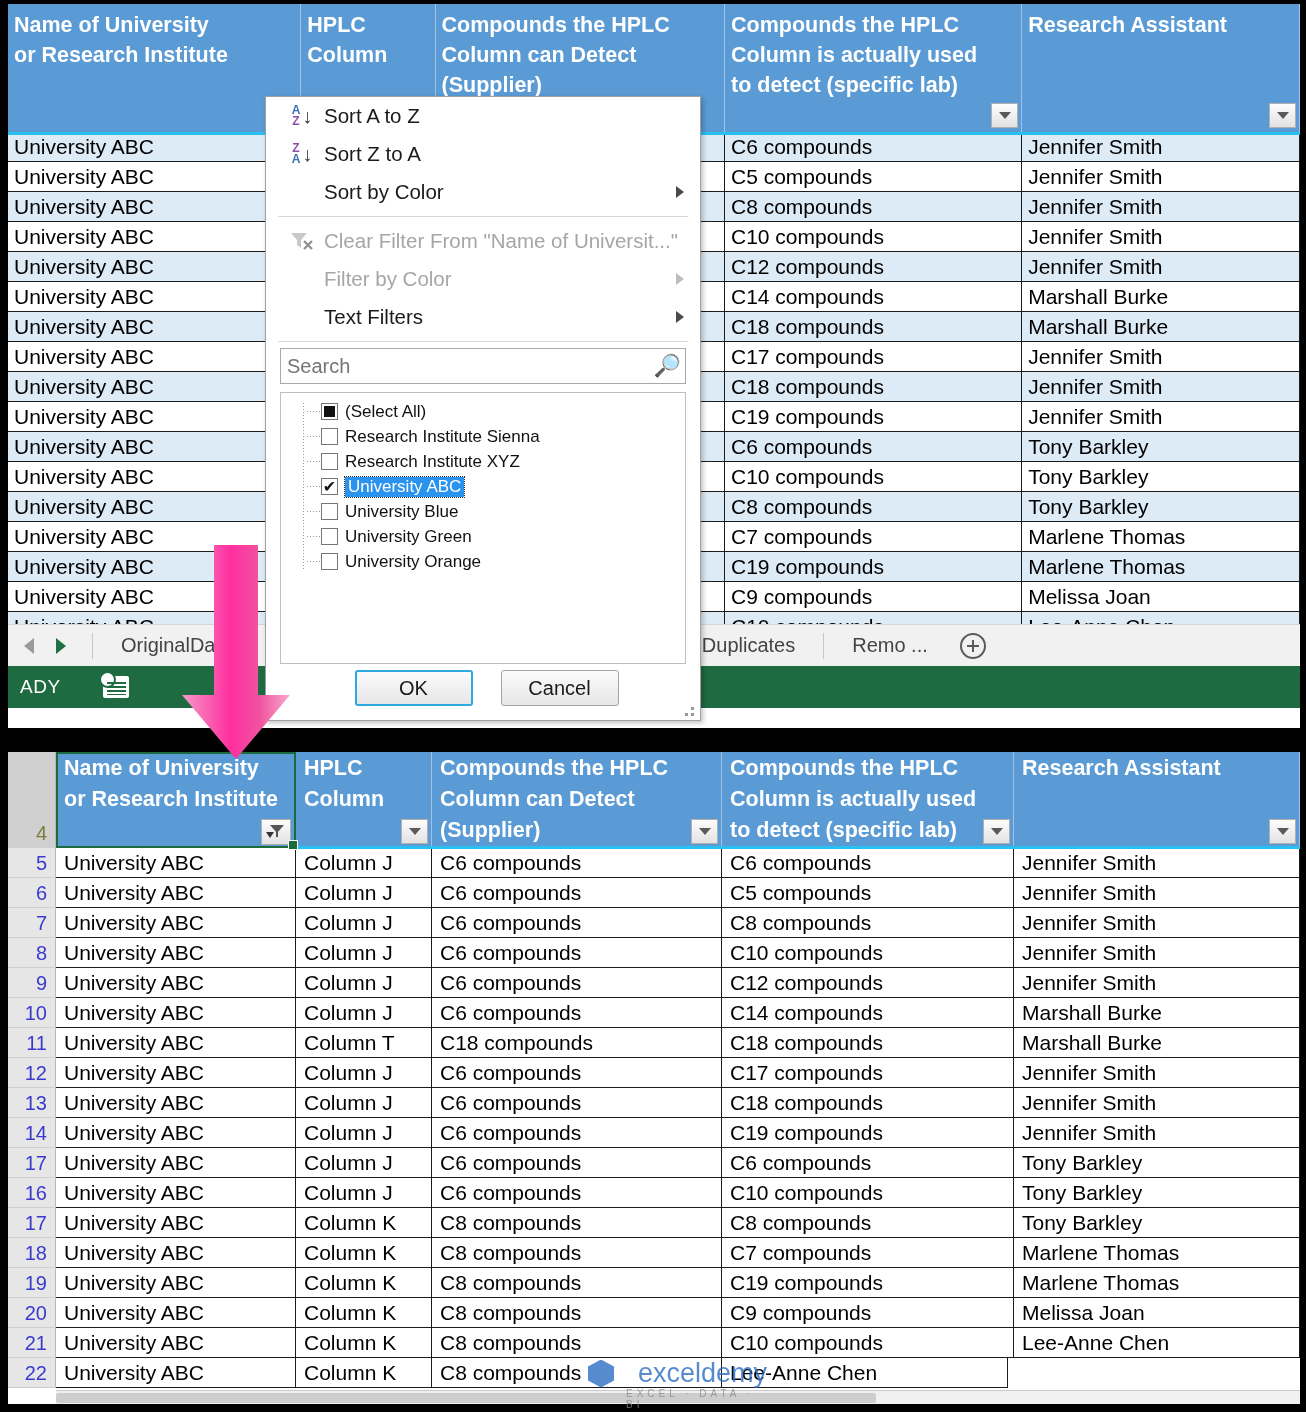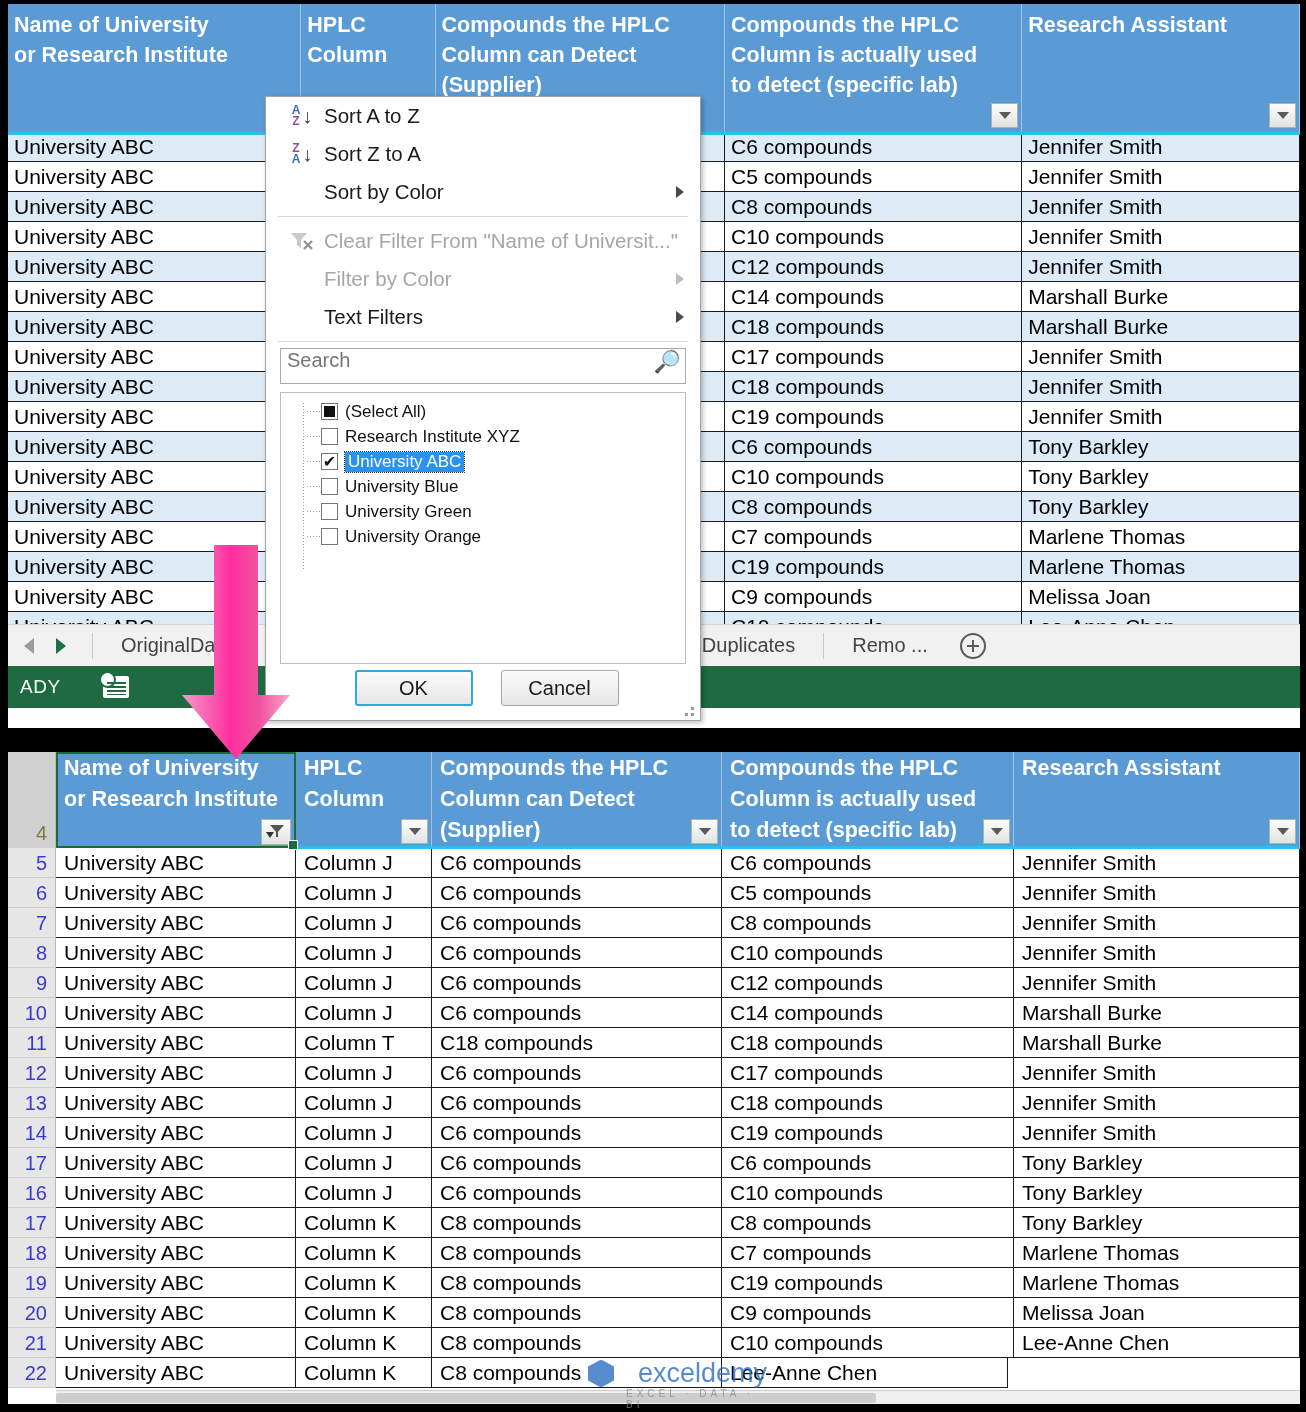--- a/index.html
+++ b/index.html
@@ -122,21 +122,21 @@
   }
   .menu-item.disabled .sub-arrow { border-left-color: #bdbdbd; }
   .menu-sep { height: 1px; background: #d9d9d9; margin: 5px 12px; }
   .sort-glyph { font-size: 12px; line-height: 11px; font-weight: bold; text-align: center; }
   .sort-glyph .a { color: #3b6fb6; }
   .sort-glyph .z { color: #8e4fa8; }
   .sort-arr { font-size: 20px; color: #3c3c3c; margin-left: 2px; }
 
   #search-wrap {
     margin: 6px 14px 0 14px; height: 36px; border: 1px solid #a9a9a9;
-    display: flex; align-items: flex-start; background: #fff;
+    display: flex; align-items: center; background: #fff;
   }
   #search-wrap input {
     flex: 1; border: none; outline: none; font-size: 20px;
     font-family: "Liberation Sans", sans-serif; color: #5a5a5a;
     padding-left: 6px; background: transparent;
   }
   .mag {
     width: 34px; flex: none; text-align: center; font-size: 22px;
     color: #2b6fb5; transform: scaleX(-1);
   }
@@ -522,20 +522,25 @@
       <span class="mag">🔍</span>
     </div>
 
     <div id="list-box">
       <span class="tree-line"></span>
       <div id="list-items">
           <div class="list-item">
             <span class="tick"></span>
             <span class="cbox solid"></span>
             <span class="li-label">(Select All)</span>
+          </div>
+          <div class="list-item">
+            <span class="tick"></span>
+            <span class="cbox"></span>
+            <span class="li-label">Research Institute Sienna</span>
           </div>
           <div class="list-item">
             <span class="tick"></span>
             <span class="cbox"></span>
             <span class="li-label">Research Institute XYZ</span>
           </div>
           <div class="list-item">
             <span class="tick"></span>
             <span class="cbox checked"></span>
             <span class="li-label selected">University ABC</span>

